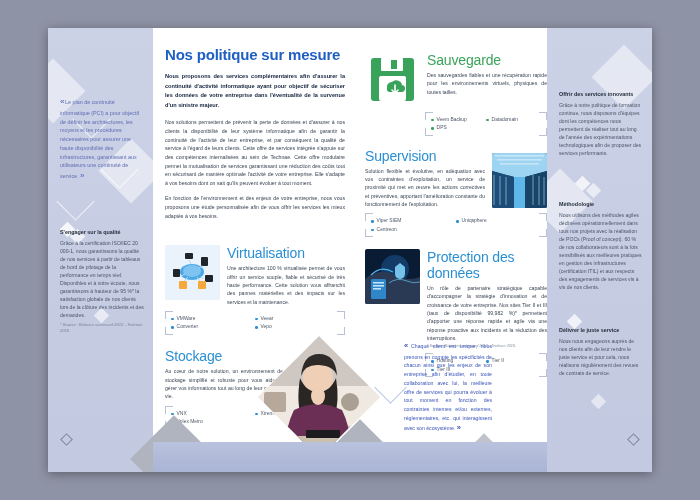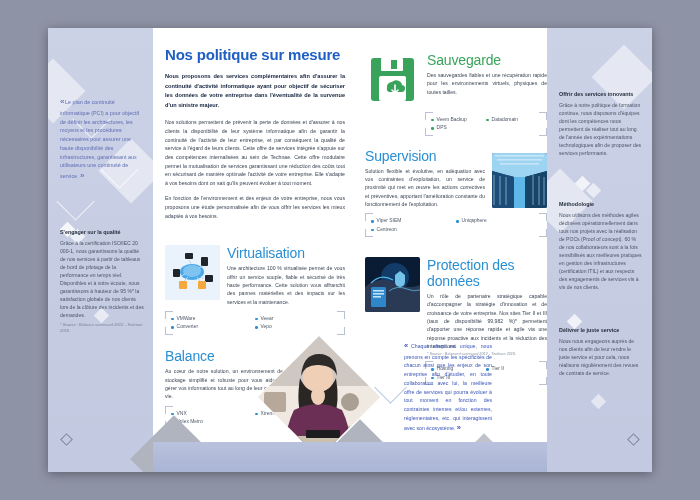--- a/index.html
+++ b/index.html
@@ -244,21 +244,21 @@
             <svg viewBox="0 0 55 55" width="55" height="55" aria-hidden="true">
               <path d="M14 30 a9 9 0 0 1 9-12 a12 12 0 0 1 22 4 a7 7 0 0 1 -2 13 H18 a7 7 0 0 1 -4 -5 z" fill="#9fd4f5"></path>
               <rect x="24" y="26" width="22" height="16" rx="1.5" fill="#cfe6f7" stroke="#9ec7e3" stroke-width="0.8"></rect>
               <rect x="27" y="29" width="16" height="2.4" fill="#ffffff"></rect>
               <rect x="27" y="33" width="16" height="2.4" fill="#ffffff"></rect>
               <path d="M10 32 h12 l3 4 h10 v10 H10 z" fill="#f0a63a"></path>
               <path d="M13 36 h22 l-3 10 H10 z" fill="#f8c061"></path>
             </svg>
           </div>
           <div class="txtcol">
-            <h2>Balance</h2>
+            <h2>Stockage</h2>
             <p>Au cœur de notre solution, un environnement de stockage simplifié et robuste pour vous aider à gérer vos informations tout au long de leur cycle de vie.</p>
           </div>
         </div>
         <div class="bulletbox">
           <span class="c2"></span>
             <span class="c3"></span>
           <div class="bul">
               <span class="dot"></span>
               <span>VNX</span>
             </div>
@@ -351,21 +351,21 @@
               <span class="dot"></span>
               <span>Uniqsphere</span>
             </div>
           <div class="bul">
               <span class="dot"></span>
               <span>Centreon</span>
             </div>
         </div>
       </div>
 
-      <div class="sec" style="margin-top:20px;">
+      <div class="sec" style="margin-top:12px;">
         <div class="sec-row">
           <div class="thumb">
             <svg viewBox="0 0 55 55" width="55" height="55" aria-hidden="true">
               <rect width="55" height="55" fill="#0a1c33"></rect>
               <circle cx="30" cy="20" r="14" fill="#16497d" opacity=".7"></circle>
               <path d="M0 30 q14 -12 30 -4 q14 7 25 2 V55 H0 Z" fill="#2a3a54"></path>
               <path d="M6 26 q10 -10 22 -3" stroke="#4fb8ef" stroke-width="1.2" fill="none"></path>
               <rect x="6" y="30" width="15" height="20" rx="1.5" fill="#2f87c9"></rect>
               <rect x="8" y="33" width="11" height="1.6" fill="#bfe4f8"></rect>
               <rect x="8" y="36" width="11" height="1.6" fill="#bfe4f8"></rect>

